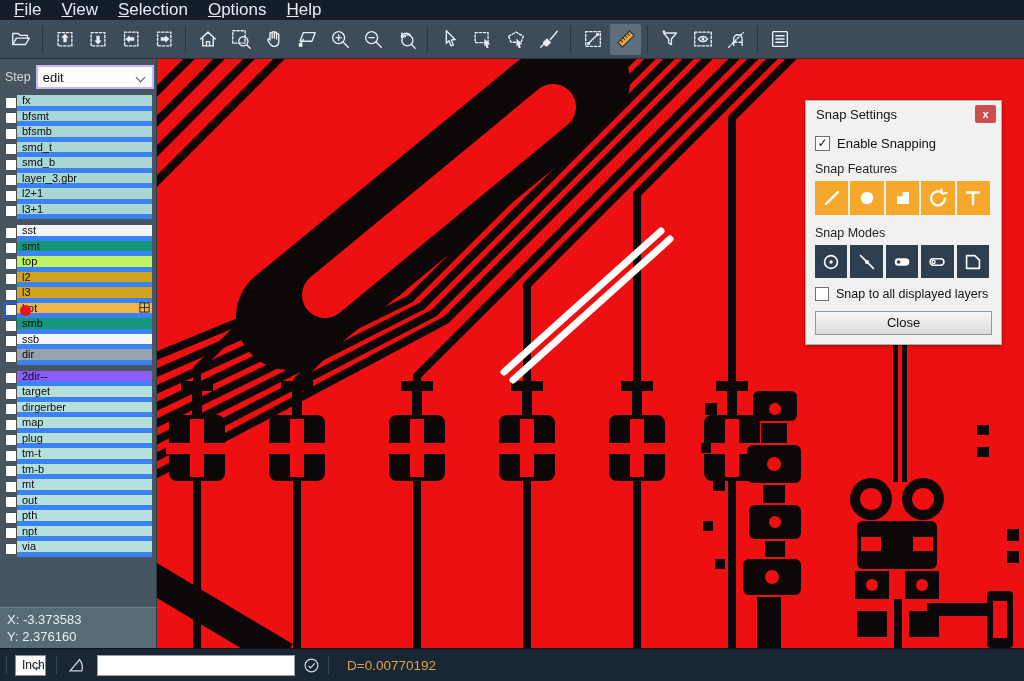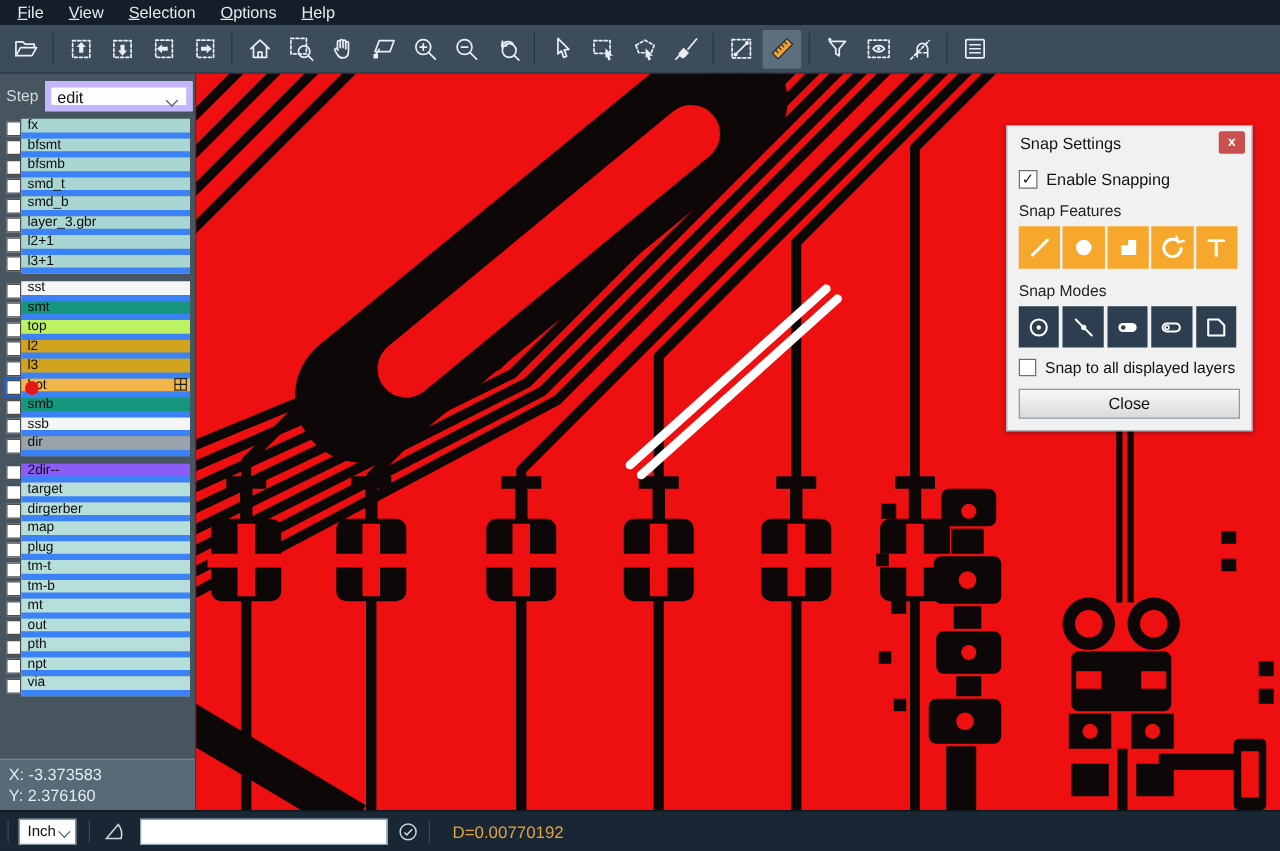--- a/index.html
+++ b/index.html
@@ -3,38 +3,38 @@
 <meta charset="utf-8">
 <style>
   * { margin:0; padding:0; box-sizing:border-box; }
   html,body { width:1024px; height:681px; overflow:hidden; background:#141e29;
               font-family:"Liberation Sans", sans-serif; }
   .app { position:relative; width:1024px; height:681px; }
 
   
   .menubar { position:absolute; top:0; left:0; width:1024px; height:20px;
              background:#141e29; display:flex; align-items:center; padding-left:4px; }
-  .menu-item { color:#e4eaf0; font-size:13px; padding:0 10px; line-height:20px; cursor:default; }
+  .menu-item { color:#e4eaf0; font-size:17px; padding:0 10px; line-height:20px; cursor:default; }
   .menu-item .fl { text-decoration:underline; }
 
   
   .toolbar { position:absolute; top:20px; left:0; width:1024px; height:39px;
              background:#3d4c5b; border-bottom:1px solid #27333f;
              display:flex; align-items:center; padding-left:4px; color:#e8eef4; }
   .tool-btn { width:31px; height:31px; display:flex; align-items:center; justify-content:center;
               margin:0 1px; border-radius:2px; }
   .tool-btn.active { background:#5d6e7d; }
   .tool-sep { width:1px; height:26px; background:#2a3542; margin:0 5px; }
 
   
   .sidebar { position:absolute; top:59px; left:0; width:157px; height:589px;
              background:#46555f; border-right:1px solid #2e3a44; }
   .step-row { display:flex; align-items:center; padding:6px 2px 6px 5px; }
   .step-label { color:#cfd9de; font-size:12.5px; margin-right:5px; }
-  .step-select { flex:1; height:24px; background:#fdfdfd; border:5px solid #c4b5fd;
+  .step-select { flex:1; height:24px; background:#fdfdfd; border:2px solid #c4b5fd;
                  display:flex; align-items:center; font-size:13px; color:#111;
                  padding-left:5px; position:relative; }
   .chev { width:7px; height:7px; border-right:1.6px solid #4a5a66; border-bottom:1.6px solid #4a5a66;
           transform:rotate(45deg); position:absolute; right:8px; top:7px; }
   .layer-group { margin-bottom:6px; }
   .layer-row { position:relative; display:flex; align-items:center; height:15.5px; }
   .layer-cb { width:12px; height:12px; background:#fff; border:1px solid #4d4d4d;
               margin-left:5px; flex:0 0 12px; }
   .layer-cb.sel { outline:2px solid #1f5fd0; }
   .layer-dot { position:absolute; left:20px; top:2px; width:11px; height:11px;
@@ -72,21 +72,21 @@
               display:flex; align-items:center; justify-content:center; color:#fff; }
   .close-btn { margin-top:10px; width:100%; height:24px; font-size:13px; color:#111;
                background:linear-gradient(#f7f7f7,#dadada); border:1px solid #8b9aa4;
                text-align:center; line-height:22px; }
 
   
   .statusbar { position:absolute; top:648px; left:0; width:1024px; height:33px;
                background:#192633; border-top:1px solid #0e1620;
                display:flex; align-items:center; color:#cfd8df; }
   .sb-sep { width:1px; height:18px; background:#3a4756; }
-  .unit-select { width:46px; height:21px; background:#fdfdfd; border:1px solid #7f929e;
+  .unit-select { width:31px; height:21px; background:#fdfdfd; border:1px solid #7f929e;
                  position:relative; font-size:12px; color:#111; padding:2px 0 0 6px; margin-left:8px; }
   .unit-select .chev { right:5px; top:6px; }
   .sb-input { width:198px; height:21px; border:1px solid #93a3ac; background:#fff;
               font-size:12px; padding:0 4px; margin-left:12px; }
   .distance { font-size:13.5px; color:#e2a43c; margin-left:18px; }
 </style>
 </head>
 <body>
 
 <div class="app">

